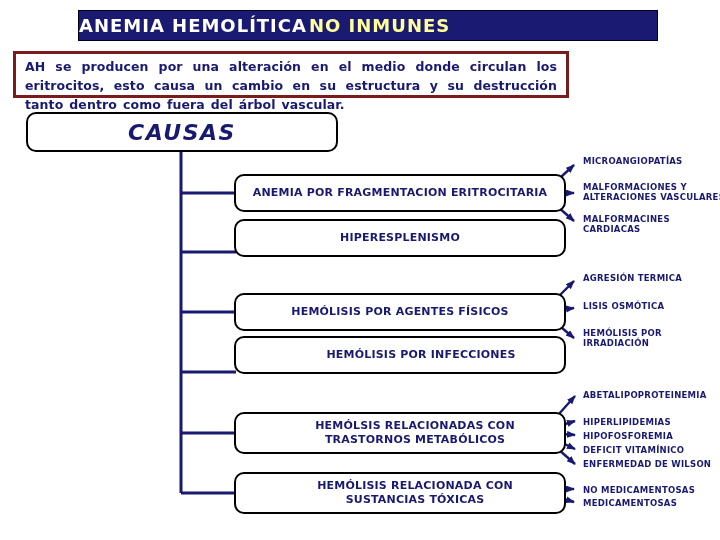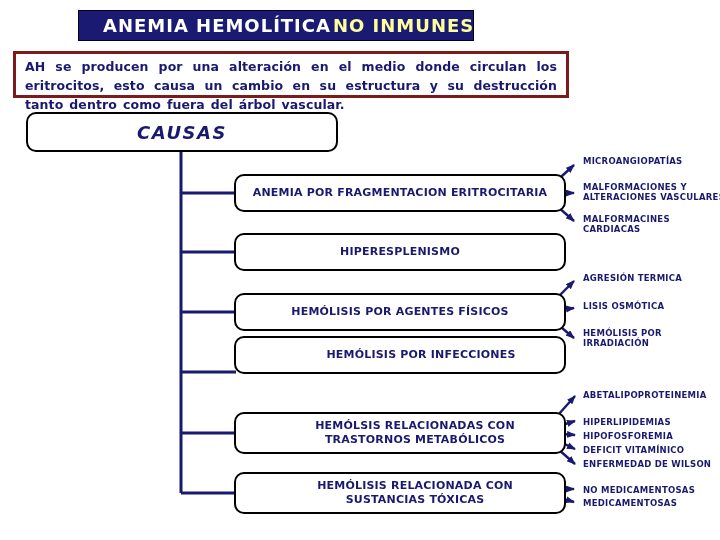--- a/index.html
+++ b/index.html
@@ -5,23 +5,23 @@
   html,body{margin:0;padding:0;}
   body{
     width:720px;height:540px;background:#ffffff;position:relative;overflow:hidden;
     font-family:"DejaVu Sans","Liberation Sans",sans-serif;
     -webkit-font-smoothing:antialiased;
   }
   .abs{position:absolute;}
 
   
   .title-bar{
-    left:78px;top:10px;width:396px;height:31px;
+    left:78px;top:10px;width:580px;height:31px;
     background:#1a1a72;border:1px solid #00001e;
-    display:flex;align-items:center;padding-left:24px;box-sizing:border-box;
+    display:flex;align-items:center;padding-left:0;box-sizing:border-box;
     font-weight:bold;font-size:18px;letter-spacing:1px;white-space:nowrap;
   }
   .title-main{color:#ffffff;}
   .title-hl{color:#ffff99;margin-left:2px;}
 
   
   .intro-box{
     left:13px;top:51px;width:556px;height:47px;box-sizing:border-box;
     background:#ffffff;border:3px solid #7a1c1c;
     padding:3px 9px 0 9px;
@@ -32,21 +32,21 @@
   }
 
   
   .node{
     box-sizing:border-box;background:#ffffff;border:2px solid #000000;border-radius:10px;
     display:flex;align-items:center;justify-content:center;text-align:center;
     color:#191970;font-weight:bold;z-index:2;
   }
   .root-node{
     left:26px;top:112px;width:312px;height:40px;
-    font-size:18px;font-style:italic;letter-spacing:1.5px;
+    font-size:22px;font-style:italic;letter-spacing:1.5px;
   }
   .branch-node{
     left:234px;width:332px;height:38px;
     font-size:11px;letter-spacing:0.2px;line-height:14px;white-space:pre-line;
     padding:0 4px;
   }
   .tall{height:42px;padding-left:34px;}
 
   
   .leaf{
@@ -104,21 +104,21 @@
   <p>AH se producen por una alteración en el medio donde circulan los eritrocitos, esto causa un cambio en su estructura y su destrucción tanto dentro como fuera del árbol vascular.</p>
 </div>
 
 <div class="abs node root-node">
   <span>CAUSAS</span>
 </div>
 
 <div class="abs node branch-node" style="top:174px;">
   <span>ANEMIA POR FRAGMENTACION ERITROCITARIA</span>
 </div>
-<div class="abs node branch-node" style="top:233px;align-items:center;">
+<div class="abs node branch-node" style="top:219px;align-items:center;">
   <span>HIPERESPLENISMO</span>
 </div>
 <div class="abs node branch-node" style="top:293px;">
   <span>HEMÓLISIS POR AGENTES FÍSICOS</span>
 </div>
 <div class="abs node branch-node" style="top:336px;padding-left:46px;">
   <span>HEMÓLISIS POR INFECCIONES</span>
 </div>
 <div class="abs node branch-node tall" style="top:412px;">
   <span>HEMÓLSIS RELACIONADAS CON

